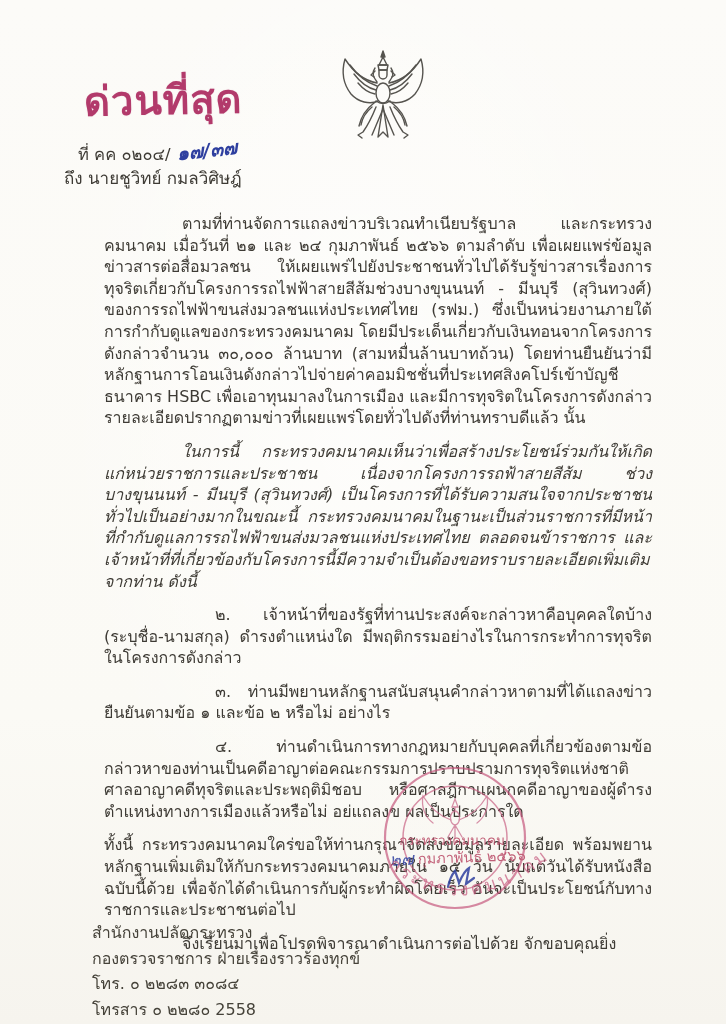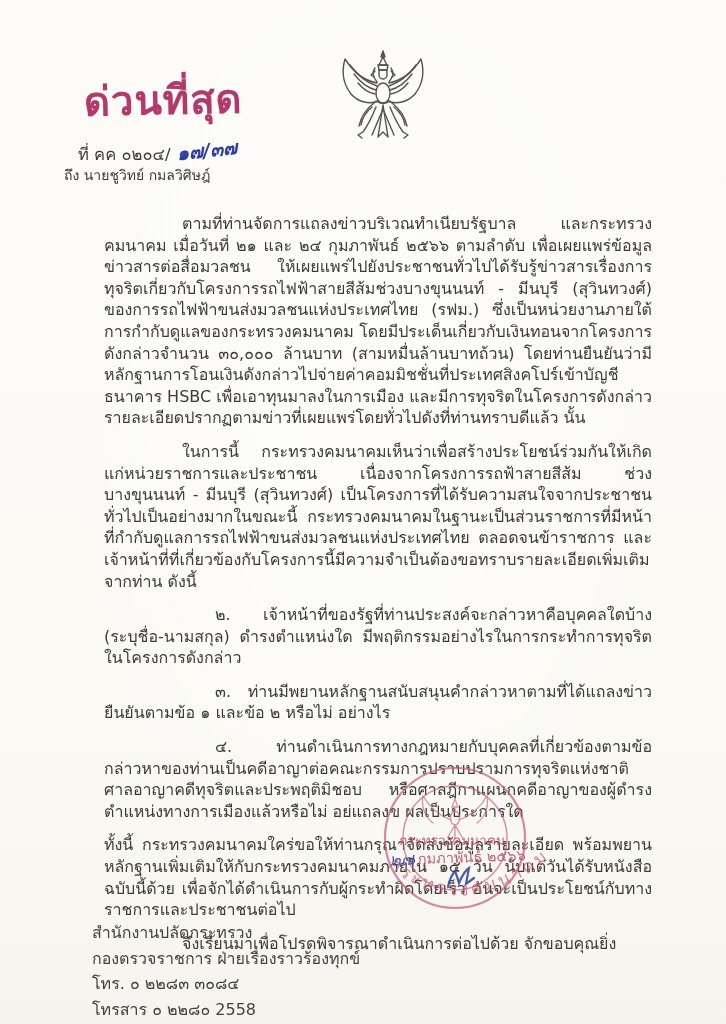--- a/index.html
+++ b/index.html
@@ -18,30 +18,30 @@
     font-size:40px; font-weight:bold; letter-spacing:1px;
     color:#b23a6b; transform:rotate(-1.2deg);
     text-shadow:0 0 1px rgba(178,58,107,.35);
   }
   .refline { position:absolute; left:78px; top:138px; font-size:16.5px; white-space:nowrap; }
   .refline .hand {
     display:inline-block; color:#2e3f9f; font-size:19px; font-weight:600;
     transform:rotate(-6deg) translateY(-3px); margin-left:6px; font-style:italic;
   }
   .emblem { position:absolute; left:328px; top:48px; width:110px; height:114px; }
-  .recipient { position:absolute; left:64px; top:164px; font-size:14px; }
+  .recipient { position:absolute; left:64px; top:164px; font-size:17px; }
   .bodytext {
     position:absolute; left:92px; top:201px; width:572px;
     font-size:16px; line-height:21.6px; text-align:justify;
     overflow-wrap:break-word;
   }
   .bodytext p { margin:12px; }
   .p-indent { text-indent:78px; }
   .p-item { text-indent:111px; }
-  .p2 { margin-top:8px; }
+  .p2 { margin-top:8px;font-style:italic; }
   .closing { text-indent:0; }
   .signoff { margin-top:9px; text-indent:78px; }
   .stamp { position:absolute; left:378px; top:763px; width:190px; height:160px; }
   .footer { position:absolute; left:92px; top:920px; font-size:16px; line-height:25.5px; color:#454239; }
   svg text { font-family:"DejaVu Sans", sans-serif; }
 </style>
 </head>
 <body>
 
 <div class="page">

